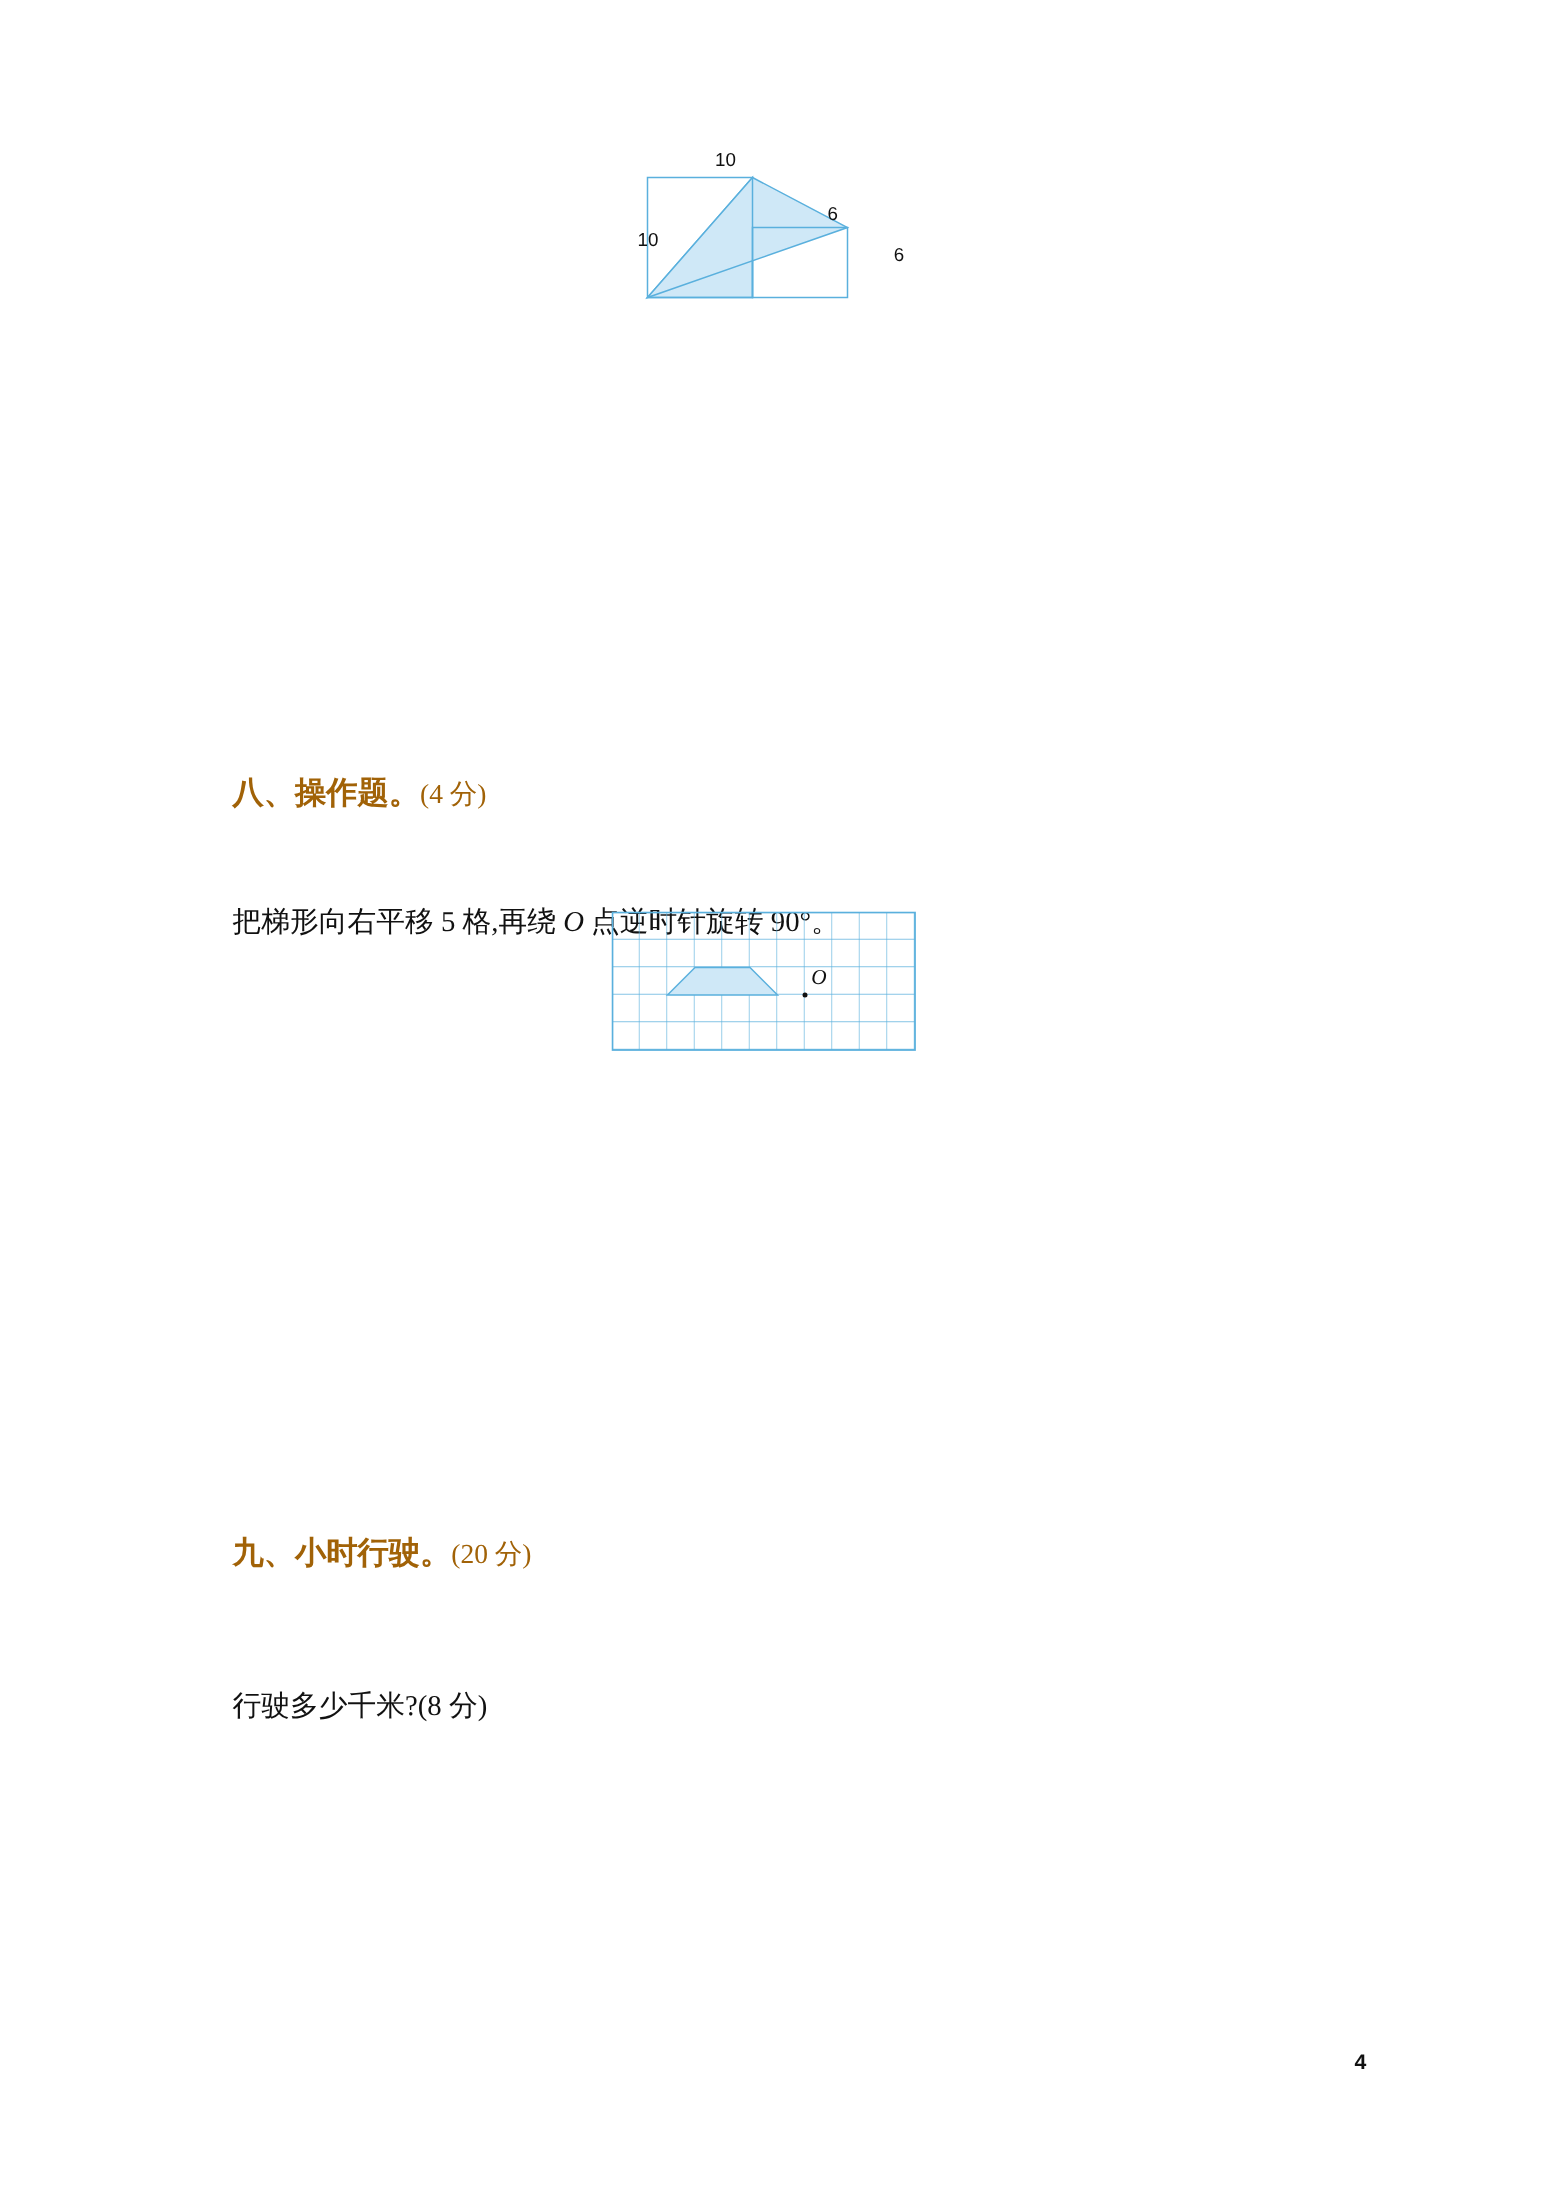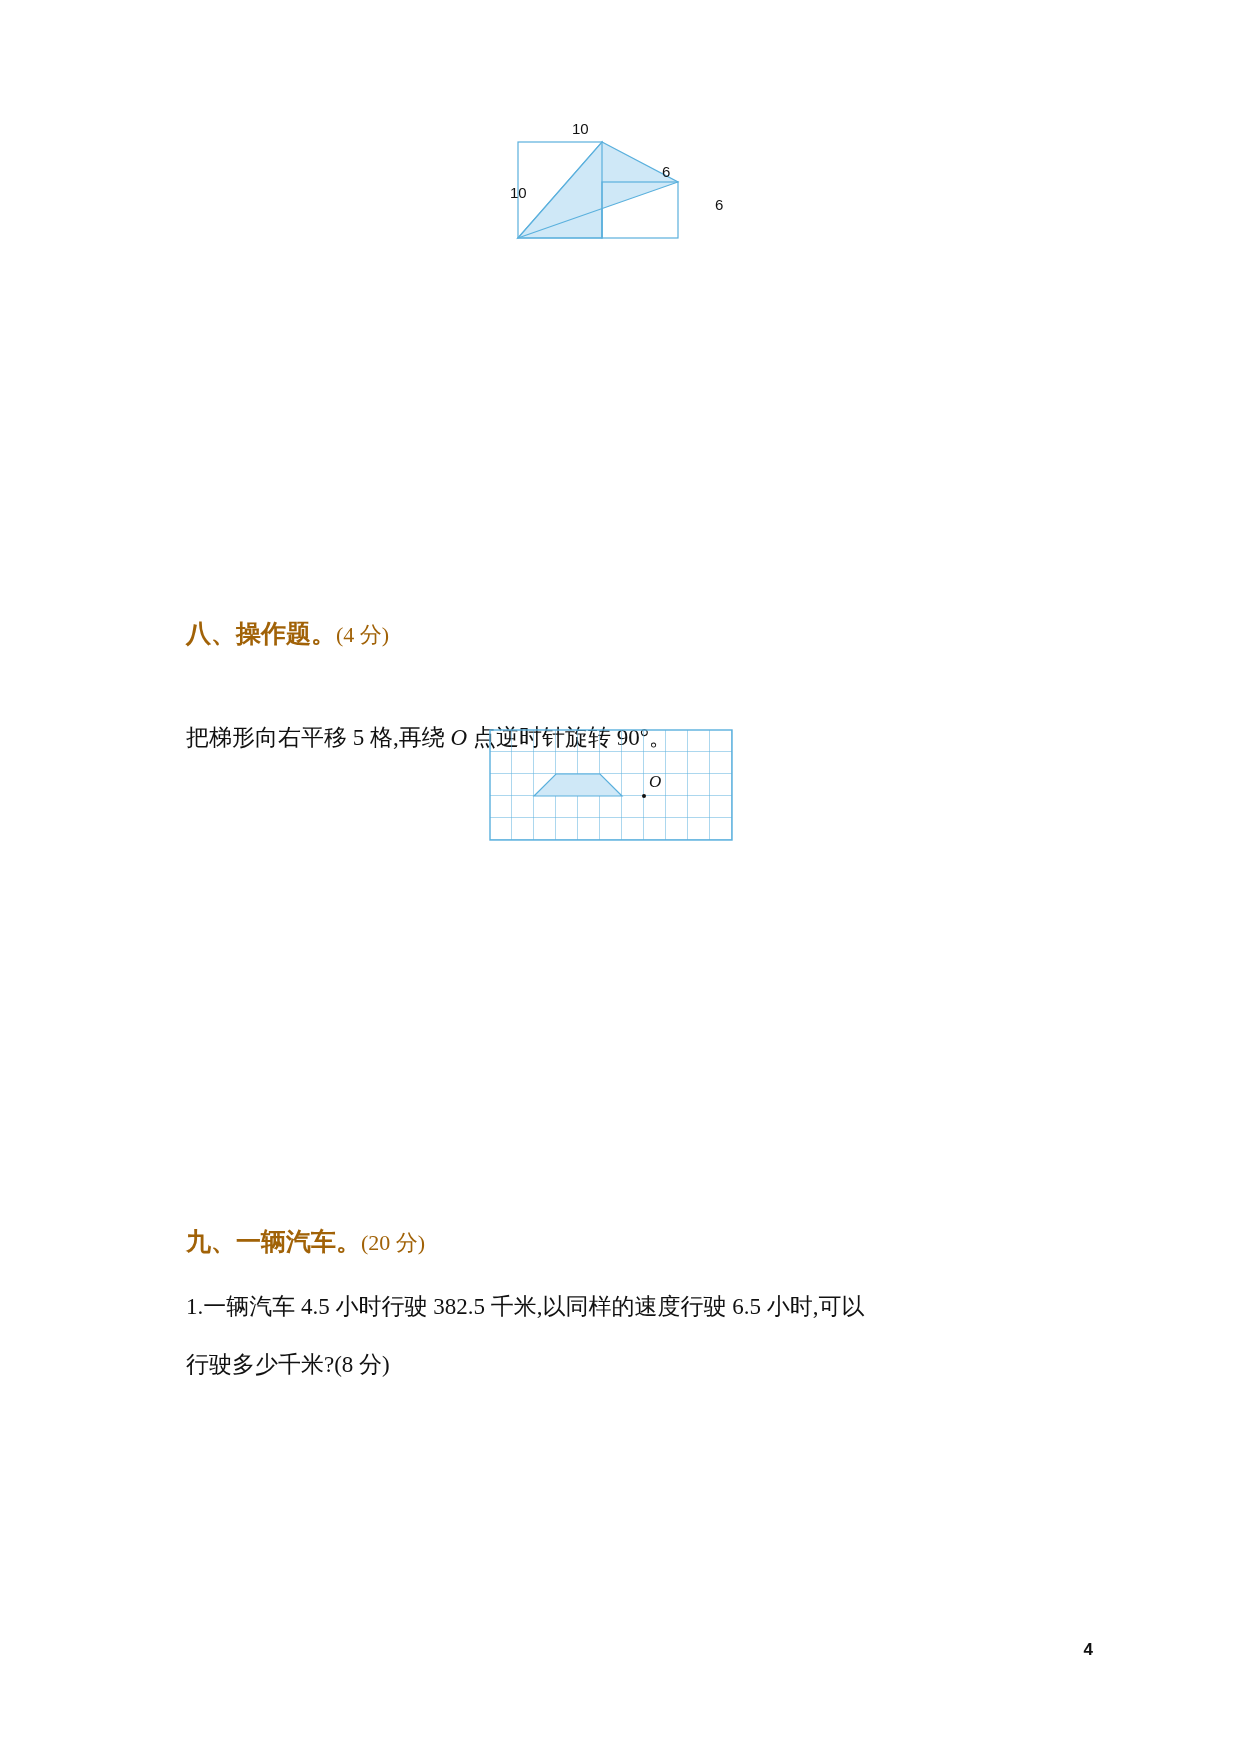--- a/index.html
+++ b/index.html
@@ -144,21 +144,20 @@
       <rect x="1" y="1" width="242" height="110" fill="url(#gridcells)" stroke="#5ab0dd" stroke-width="1.4"></rect>
 
       <polygon points="67,45 111,45 133,67 45,67" fill="#cfe8f7" stroke="#5ab0dd" stroke-width="1.2"></polygon>
 
       <circle cx="155" cy="67" r="2" fill="#111"></circle>
     </svg>
     <span class="grid-o">O</span>
   </div>
 
   <div class="sec-heading" id="h9">
-    <span>九、一辆汽车。</span><span class="pts">(20 分)</span>
+    <span>九、小时行驶。</span><span class="pts">(20 分)</span>
   </div>
 
-  <div class="body-line" id="q9l1">1.一辆汽车 4.5 小时行驶 382.5 千米,以同样的速度行驶 6.5 小时,可以</div>
   <div class="body-line" id="q9l2">行驶多少千米?(8 分)</div>
 
   <div class="page-num">4</div>
 
 </div>
 
 </body></html>

